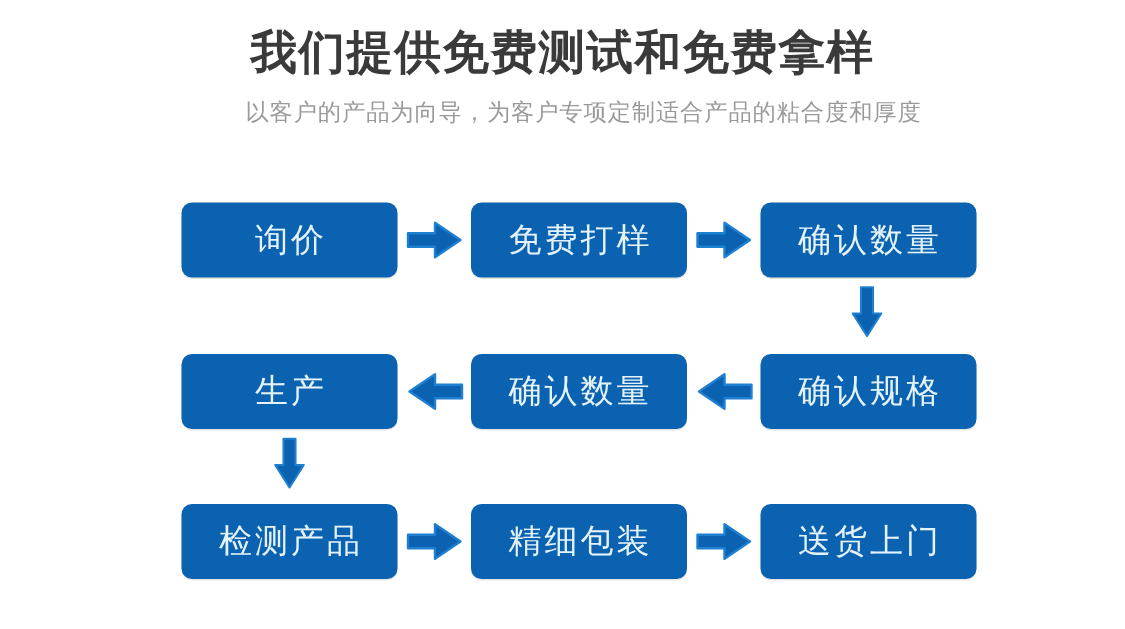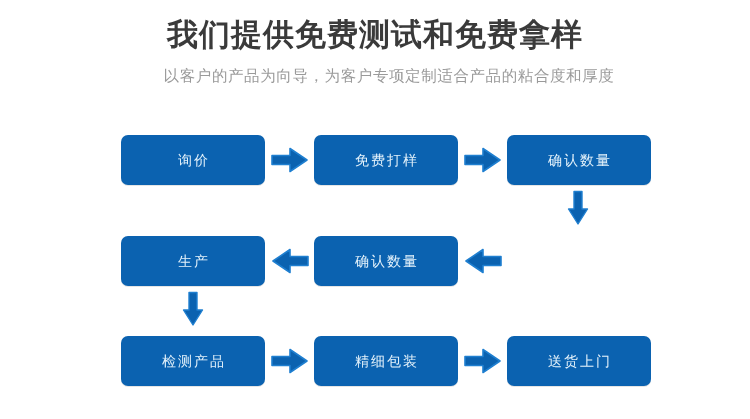--- a/index.html
+++ b/index.html
@@ -68,21 +68,21 @@
     background: #0b62b0;
     border-radius: 7px;
     box-sizing: border-box;
     display: flex;
     align-items: center;
     justify-content: center;
     box-shadow: 0 1px 0 rgba(0,0,0,0.10);
   }
   .node-label {
     color: #e4f2fb;
-    font-size: 14px;
+    font-size: 22px;
     font-weight: normal;
     letter-spacing: 2px;
     line-height: 1;
     white-space: nowrap;
     text-indent: 2px;
   }
 
   
   .col-1 { left: 121px; }
   .col-2 { left: 314px; }
@@ -154,20 +154,23 @@
         <path d="M7,1.5 L15,1.5 L15,19 L20.5,19 L11,34 L1.5,19 L7,19 Z" fill="#0b62b0" stroke="#1f7fd0" stroke-width="1.4" stroke-linejoin="round"></path>
       </svg>
     </div>
 
     <div class="node row-2 col-1">
       <span class="node-label">生产</span>
     </div>
     <div class="node row-2 col-2">
       <span class="node-label">确认数量</span>
     </div>
+    <div class="node row-2 col-3">
+      <span class="node-label">确认规格</span>
+    </div>
 
     <div class="h-arrow on-row-2 gap-a">
       <svg viewBox="0 0 40 30" xmlns="http://www.w3.org/2000/svg" aria-hidden="true">
         <path d="M38,10.5 L20,10.5 L20,3.5 L3,15 L20,26.5 L20,19.5 L38,19.5 Z" fill="#0b62b0" stroke="#1f7fd0" stroke-width="1.6" stroke-linejoin="round"></path>
       </svg>
     </div>
     <div class="h-arrow on-row-2 gap-b">
       <svg viewBox="0 0 40 30" xmlns="http://www.w3.org/2000/svg" aria-hidden="true">
         <path d="M38,10.5 L20,10.5 L20,3.5 L3,15 L20,26.5 L20,19.5 L38,19.5 Z" fill="#0b62b0" stroke="#1f7fd0" stroke-width="1.6" stroke-linejoin="round"></path>
       </svg>

